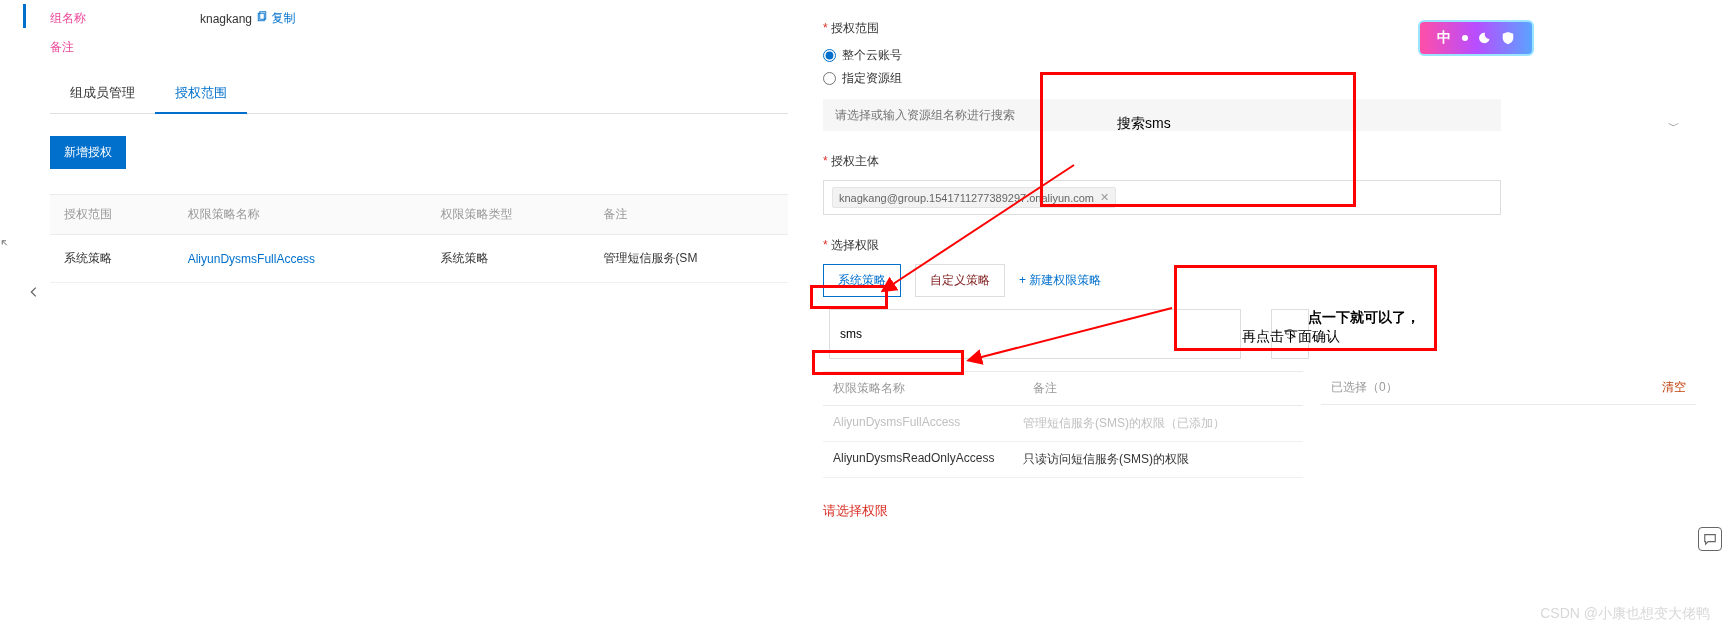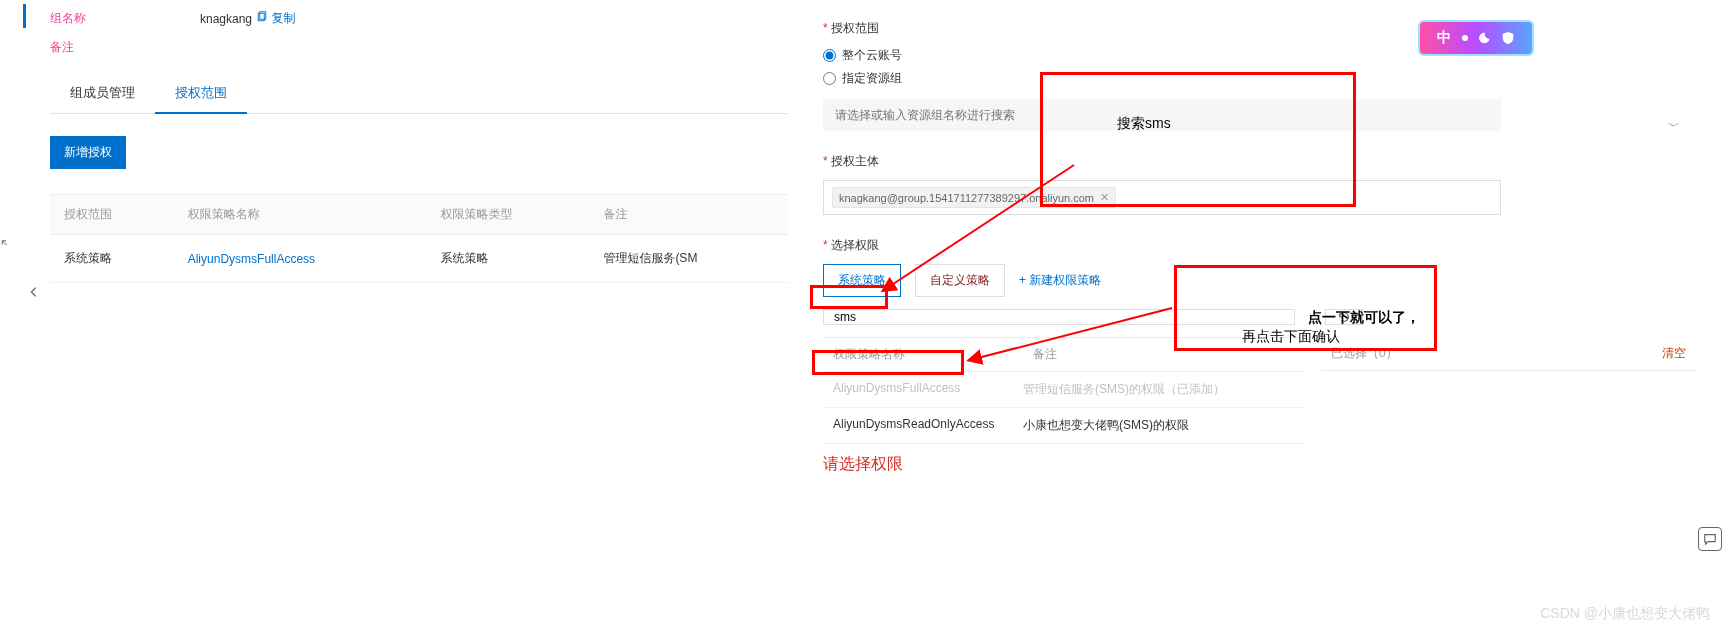--- a/index.html
+++ b/index.html
@@ -45,32 +45,32 @@
   .tag-input { width:678px; border:1px solid #ddd; padding:6px 8px; margin-top:6px; display:flex; align-items:center; }
   .tag { background:#f2f2f2; border:1px solid #e5e5e5; border-radius:2px; font-size:11px; color:#666; padding:3px 6px; display:inline-flex; align-items:center; gap:6px; }
   .tag .x { color:#999; cursor:pointer; }
 
   .policy-tabs { display:flex; gap:14px; align-items:center; margin-top:8px; }
   .ptab { border:1px solid #ddd; padding:7px 14px; font-size:12px; color:#7f1d1d; cursor:pointer; }
   .ptab.active { border-color:#0070cc; color:#0070cc; }
   .create-link { color:#0070cc; font-size:12px; cursor:pointer; }
 
   .search-row { display:flex; gap:12px; margin-top:12px; }
-  .search-input { width:472px; border:1px solid #ddd; padding:0 10px; font-size:12px; }
+  .search-input { width:412px; border:1px solid #ddd; padding:17px 10px; font-size:12px;margin-left:6px; }
   .refresh-btn { border:1px solid #ddd; width:38px; display:flex; align-items:center; justify-content:center; cursor:pointer; margin-left:18px; }
 
   .policy-area { display:flex; gap:18px; margin-top:12px; }
   .policy-left { width:480px; }
   .policy-head { display:flex; font-size:12px; color:#999; padding:8px 10px; border-top:1px solid #ebebeb; border-bottom:1px solid #ebebeb; }
   .ph-name { width:200px; }
   .ph-note { flex:1; }
   .policy-row { display:flex; padding:9px 10px; font-size:12px; border-bottom:1px solid #f0f0f0; cursor:pointer; }
   .policy-row .nm { width:190px; }
   .policy-row.dis { color:#c0c0c0; }
-  .err { color:#d93026; font-size:16px; margin-top:10px; }
+  .err { color:#d93026; font-size:13px; margin-top:24px; }
 
   .policy-right { flex:1; }
   .policy-right-head { display:flex; justify-content:space-between; align-items:flex-end; padding:8px 10px; border-bottom:1px solid #ebebeb; }
   .count { color:#999; font-size:12px; }
   .clear { color:#c2410c; font-size:12px; cursor:pointer; }
 
   
   .anno-rect { position:absolute; border:3px solid #ff0000; pointer-events:none; }
   .anno-text { position:absolute; color:#000; font-size:14px; pointer-events:none; white-space:nowrap; }
   .watermark { position:absolute; right:14px; bottom:6px; color:#d8d8d8; font-size:14px; pointer-events:none; }
@@ -179,21 +179,21 @@
       <div class="policy-head">
         <div class="ph-name">权限策略名称</div>
         <div class="ph-note">备注</div>
       </div>
       <div class="policy-row dis">
         <div class="nm">AliyunDysmsFullAccess</div>
         <div>管理短信服务(SMS)的权限（已添加）</div>
       </div>
       <div class="policy-row">
         <div class="nm">AliyunDysmsReadOnlyAccess</div>
-        <div>小康也想变大佬鸭(SMS)的权限</div>
+        <div>只读访问短信服务(SMS)的权限</div>
       </div>
       <div class="err">请选择权限</div>
     </div>
 
     <div class="policy-right">
       <div class="policy-right-head">
         <div class="count">已选择（0）</div>
         <div class="clear">清空</div>
       </div>
     </div>

